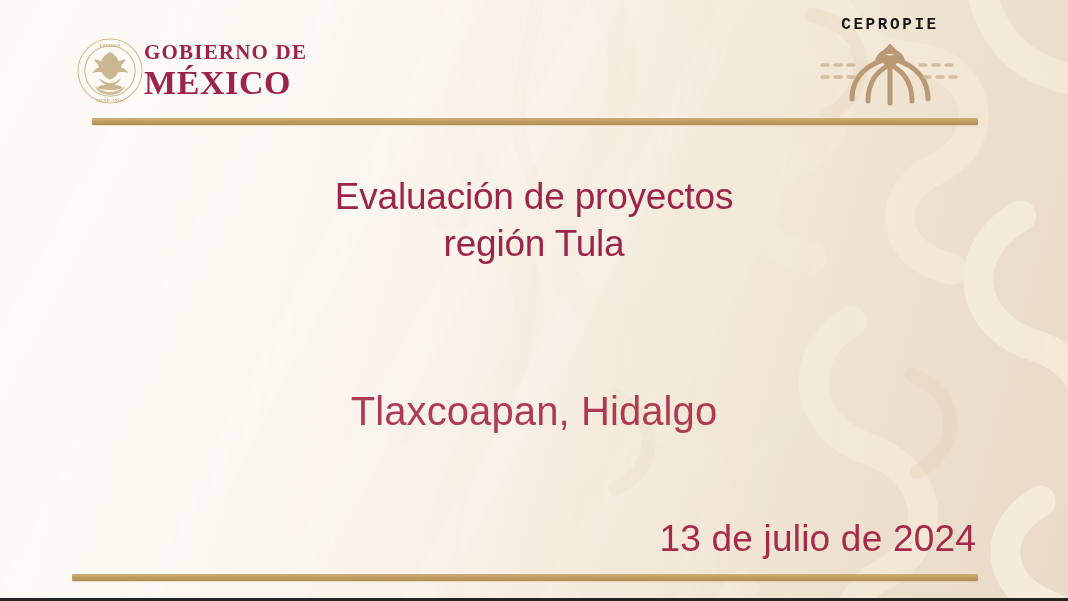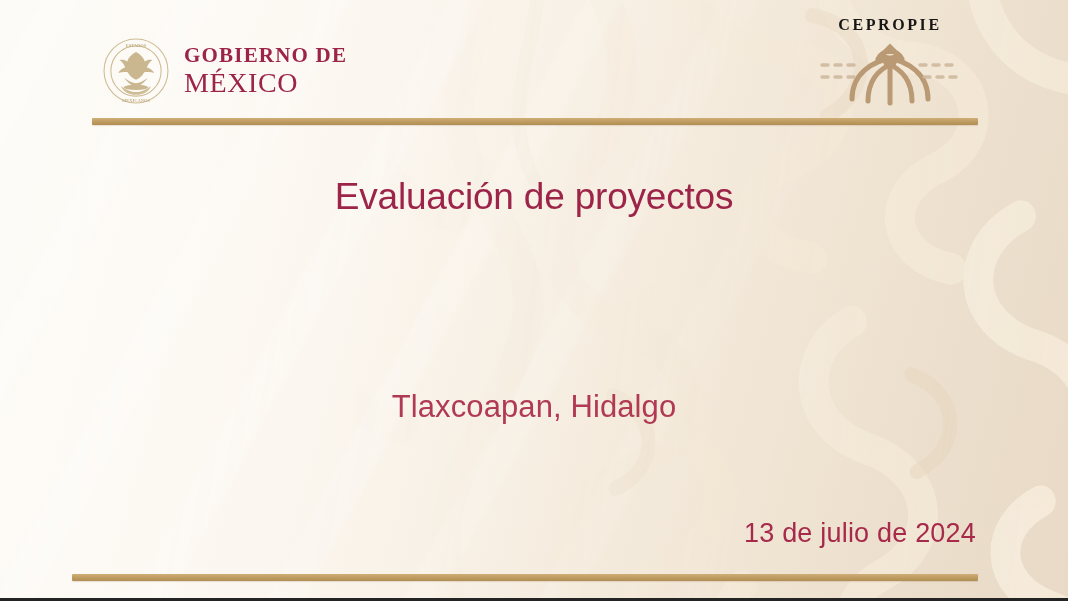--- a/index.html
+++ b/index.html
@@ -58,25 +58,24 @@
     inset: -8% -4% -8% -4%;
     opacity: 1;
     -webkit-mask-image: linear-gradient(98deg, rgba(0,0,0,0) 0%, rgba(0,0,0,0) 36%, rgba(0,0,0,.22) 52%, rgba(0,0,0,.62) 70%, rgba(0,0,0,.95) 88%, rgba(0,0,0,1) 100%);
             mask-image: linear-gradient(98deg, rgba(0,0,0,0) 0%, rgba(0,0,0,0) 36%, rgba(0,0,0,.22) 52%, rgba(0,0,0,.62) 70%, rgba(0,0,0,.95) 88%, rgba(0,0,0,1) 100%);
   }
   .bg-pattern svg { width: 100%; height: 100%; display: block; }
 
   
   .gob-logo {
     position: absolute;
-    left: 102px;
+    left: 76px;
     top: 37px;
     display: flex;
     align-items: center;
-    gap: 14px;
   }
   .gob-seal {
     width: 68px;
     height: 68px;
     flex: 0 0 auto;
     opacity: .92;
   }
   .gob-seal svg { display: block; width: 68px; height: 68px; }
 
   .gob-wordmark {
@@ -87,22 +86,22 @@
   }
   .gob-line1 {
     display: block;
     font-size: 21px;
     font-weight: 700;
     letter-spacing: 1.2px;
     margin-bottom: 3px;
   }
   .gob-line2 {
     display: block;
-    font-size: 28px;
-    font-weight: 400;
+    font-size: 34px;
+    font-weight: 700;
     letter-spacing: .6px;
   }
 
   
   .cepropie {
     position: absolute;
     left: 795px;
     top: 0;
     width: 190px;
     height: 112px;
@@ -111,21 +110,21 @@
     align-items: center;
     justify-content: flex-start;
     padding-top: 16px;
     box-sizing: border-box;
   }
   .cepropie-word {
     font-size: 16px;
     font-weight: 700;
     letter-spacing: 2.6px;
     color: #171614;
-    font-family: Liberation Serif, serif;
+    font-family: Liberation Mono, monospace;
   }
   .cepropie-mark {
     margin-top: 7px;
     width: 148px;
     height: 66px;
   }
   .cepropie-mark svg { display: block; width: 148px; height: 66px; }
 
   
   .rule {
@@ -161,31 +160,31 @@
   }
   .title span { display: block; }
 
   .subtitle {
     position: absolute;
     left: 96px;
     top: 389px;
     width: 876px;
     text-align: center;
     color: #b03a54;
-    font-size: 31px;
+    font-size: 40px;
     font-weight: 400;
     letter-spacing: .1px;
   }
 
   .date {
     position: absolute;
     right: 92px;
     top: 518px;
     color: #a72a4b;
-    font-size: 27px;
+    font-size: 37px;
     font-weight: 400;
     letter-spacing: .2px;
   }
 
   
   .bottom-edge {
     position: absolute;
     left: 0;
     right: 0;
     bottom: 0;
@@ -285,20 +284,21 @@
         </g>
       </svg>
     </div>
   </div>
 
   <div class="rule rule-top"></div>
   <div class="rule rule-bottom"></div>
 
   <div class="title">
     <span>Evaluación de proyectos</span>
+    <span>región Tula</span>
   </div>
 
   <div class="subtitle">Tlaxcoapan, Hidalgo</div>
 
   <div class="date">13 de julio de 2024</div>
 
   <div class="bottom-edge"></div>
 </div>
 
 </body></html>

